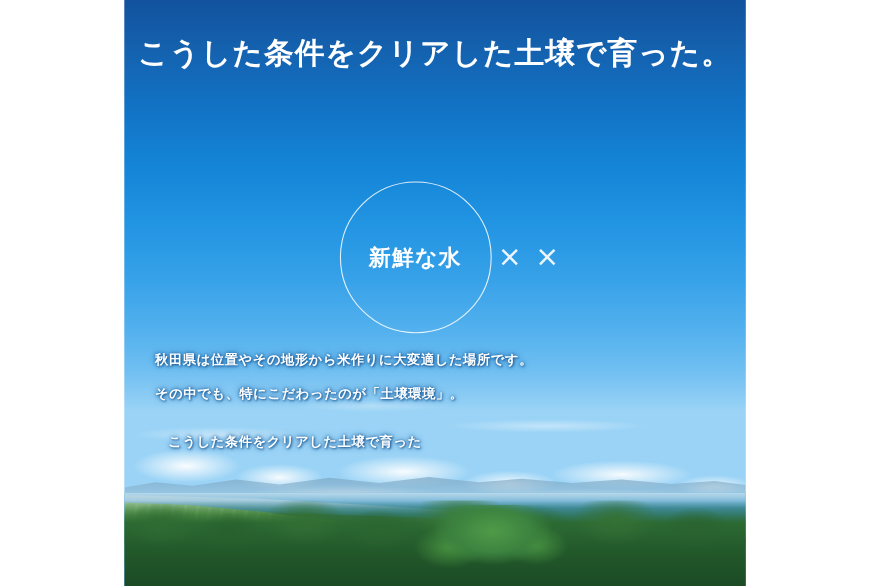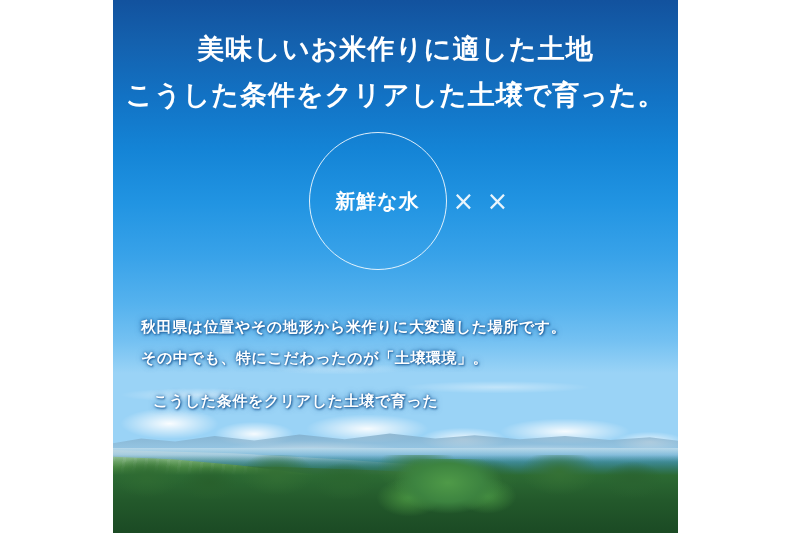--- a/index.html
+++ b/index.html
@@ -96,41 +96,41 @@
   }
   
   .headline{
     position:absolute;left:0;right:0;top:26px;text-align:center;
     color:#ffffff;font-weight:700;font-size:27px;line-height:46px;
     letter-spacing:1px;white-space:nowrap;
   }
   .headline div{display:block;}
   
   .circles{
-    position:absolute;left:0;right:0;top:131px;height:140px;
+    position:absolute;left:0;right:0;top:164px;height:140px;
     display:flex;align-items:center;justify-content:center;margin-left:32px;
   }
   .circle{
     width:138px;height:138px;border-radius:50%;
     border:1.5px solid rgba(255,255,255,.85);
     display:flex;align-items:center;justify-content:center;
     flex:0 0 auto;box-sizing:border-box;
   }
   .circle-label{
     color:#ffffff;font-weight:700;font-size:20px;line-height:28px;
     text-align:center;letter-spacing:1px;white-space:pre-line;
   }
   .xmark{
     flex:0 0 auto;width:34px;text-align:center;
     color:rgba(255,255,255,.9);font-size:26px;font-weight:400;line-height:1;
   }
   
   .body-text{
     position:absolute;left:28px;right:20px;top:312px;
-    color:#ffffff;font-weight:700;font-size:15px;line-height:31px;
+    color:#ffffff;font-weight:700;font-size:12px;line-height:31px;
     letter-spacing:.6px;white-space:nowrap;
     text-shadow:
       0 0 3px rgba(25,95,160,.95),
       0 0 6px rgba(25,95,160,.75),
       1px 1px 2px rgba(20,80,140,.8);
   }
   .body-text div{display:block;}
   .body-text .indent{padding-left:12px;margin-top:12px;}
 </style>
 </head>
@@ -143,21 +143,20 @@
   <div class="ocean"></div>
   <div class="ocean-haze"></div>
   <div class="coast"></div>
   <div class="fields"></div>
   <div class="field-haze"></div>
   <div class="foliage">
     <div class="foliage-bush"></div>
   </div>
 
   <div class="headline">
-    <div>美味しいお米作りに適した土地</div>
     <div>こうした条件をクリアした土壌で育った。</div>
   </div>
 
   <div class="circles">
     <div class="circle">
       <span class="circle-label">新鮮な水</span>
     </div>
     <div class="xmark">×</div>
     <div class="xmark">×</div>
   </div>

